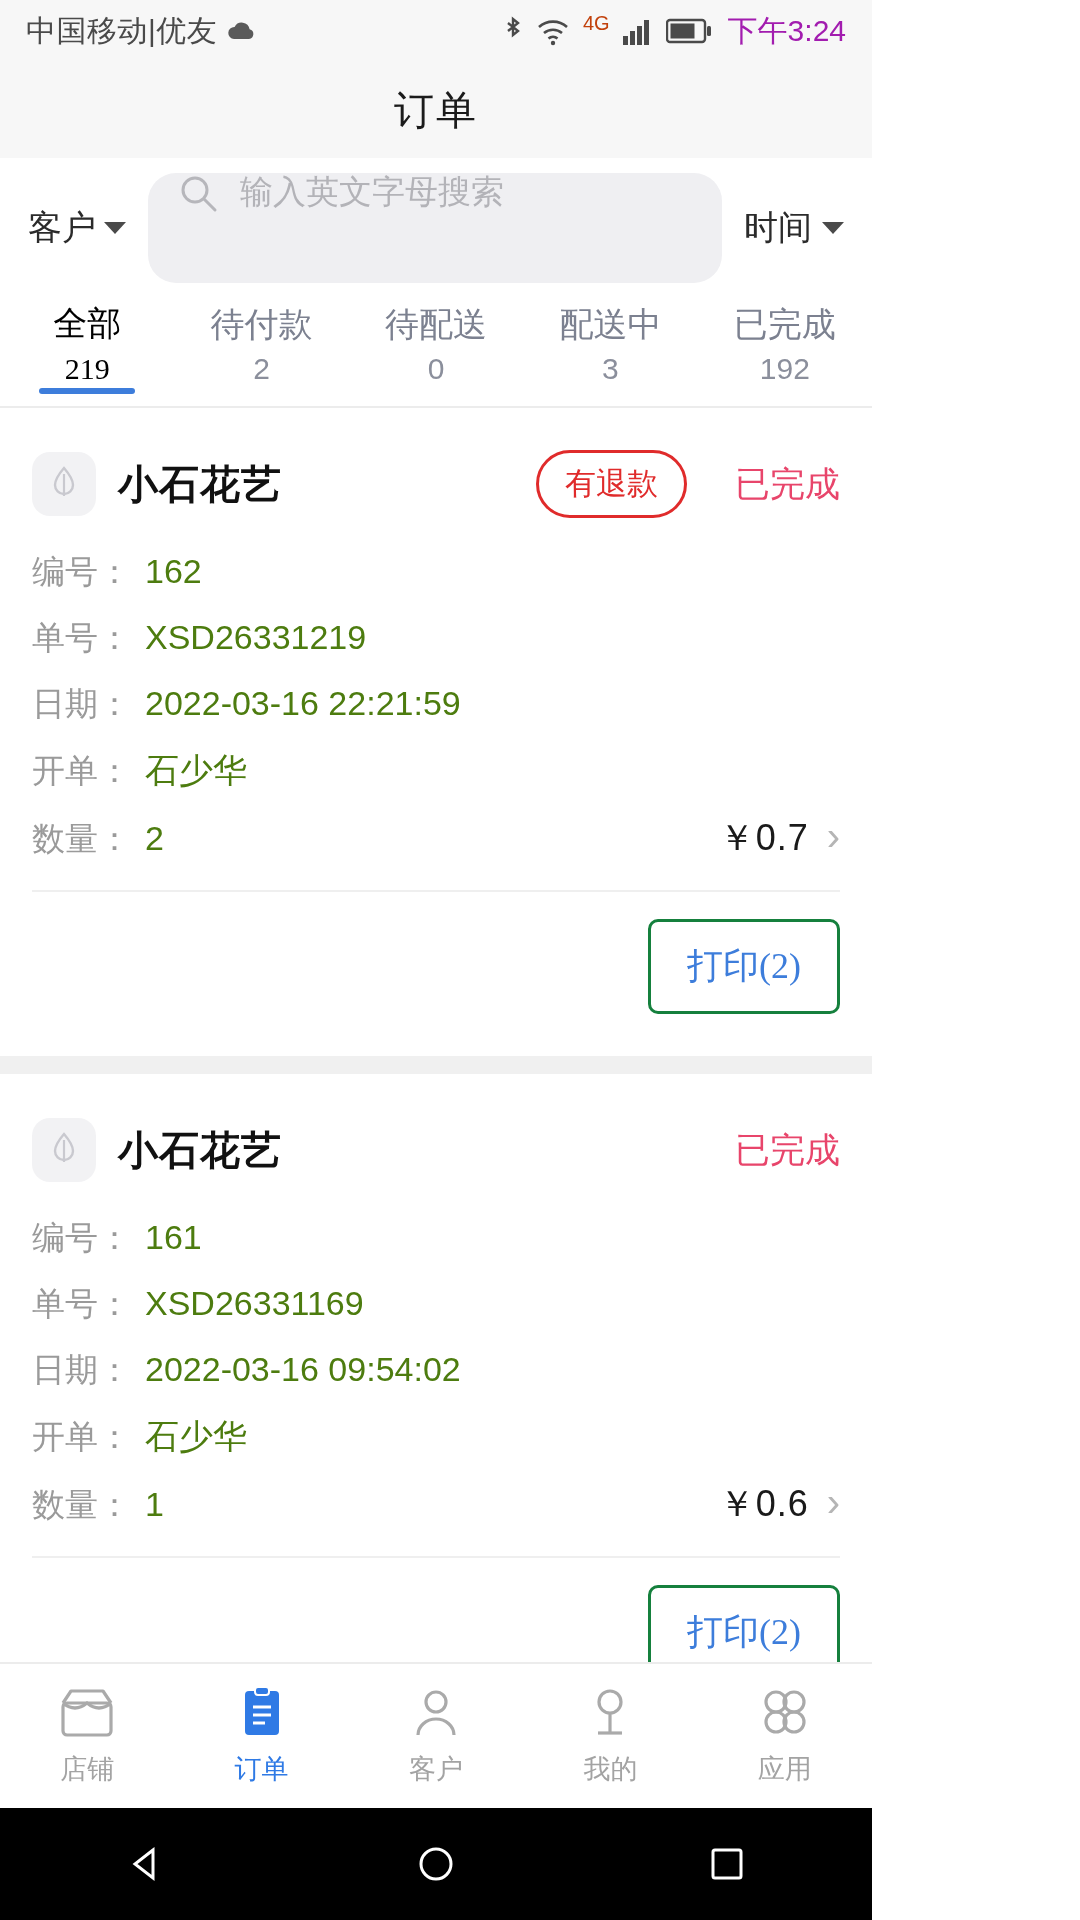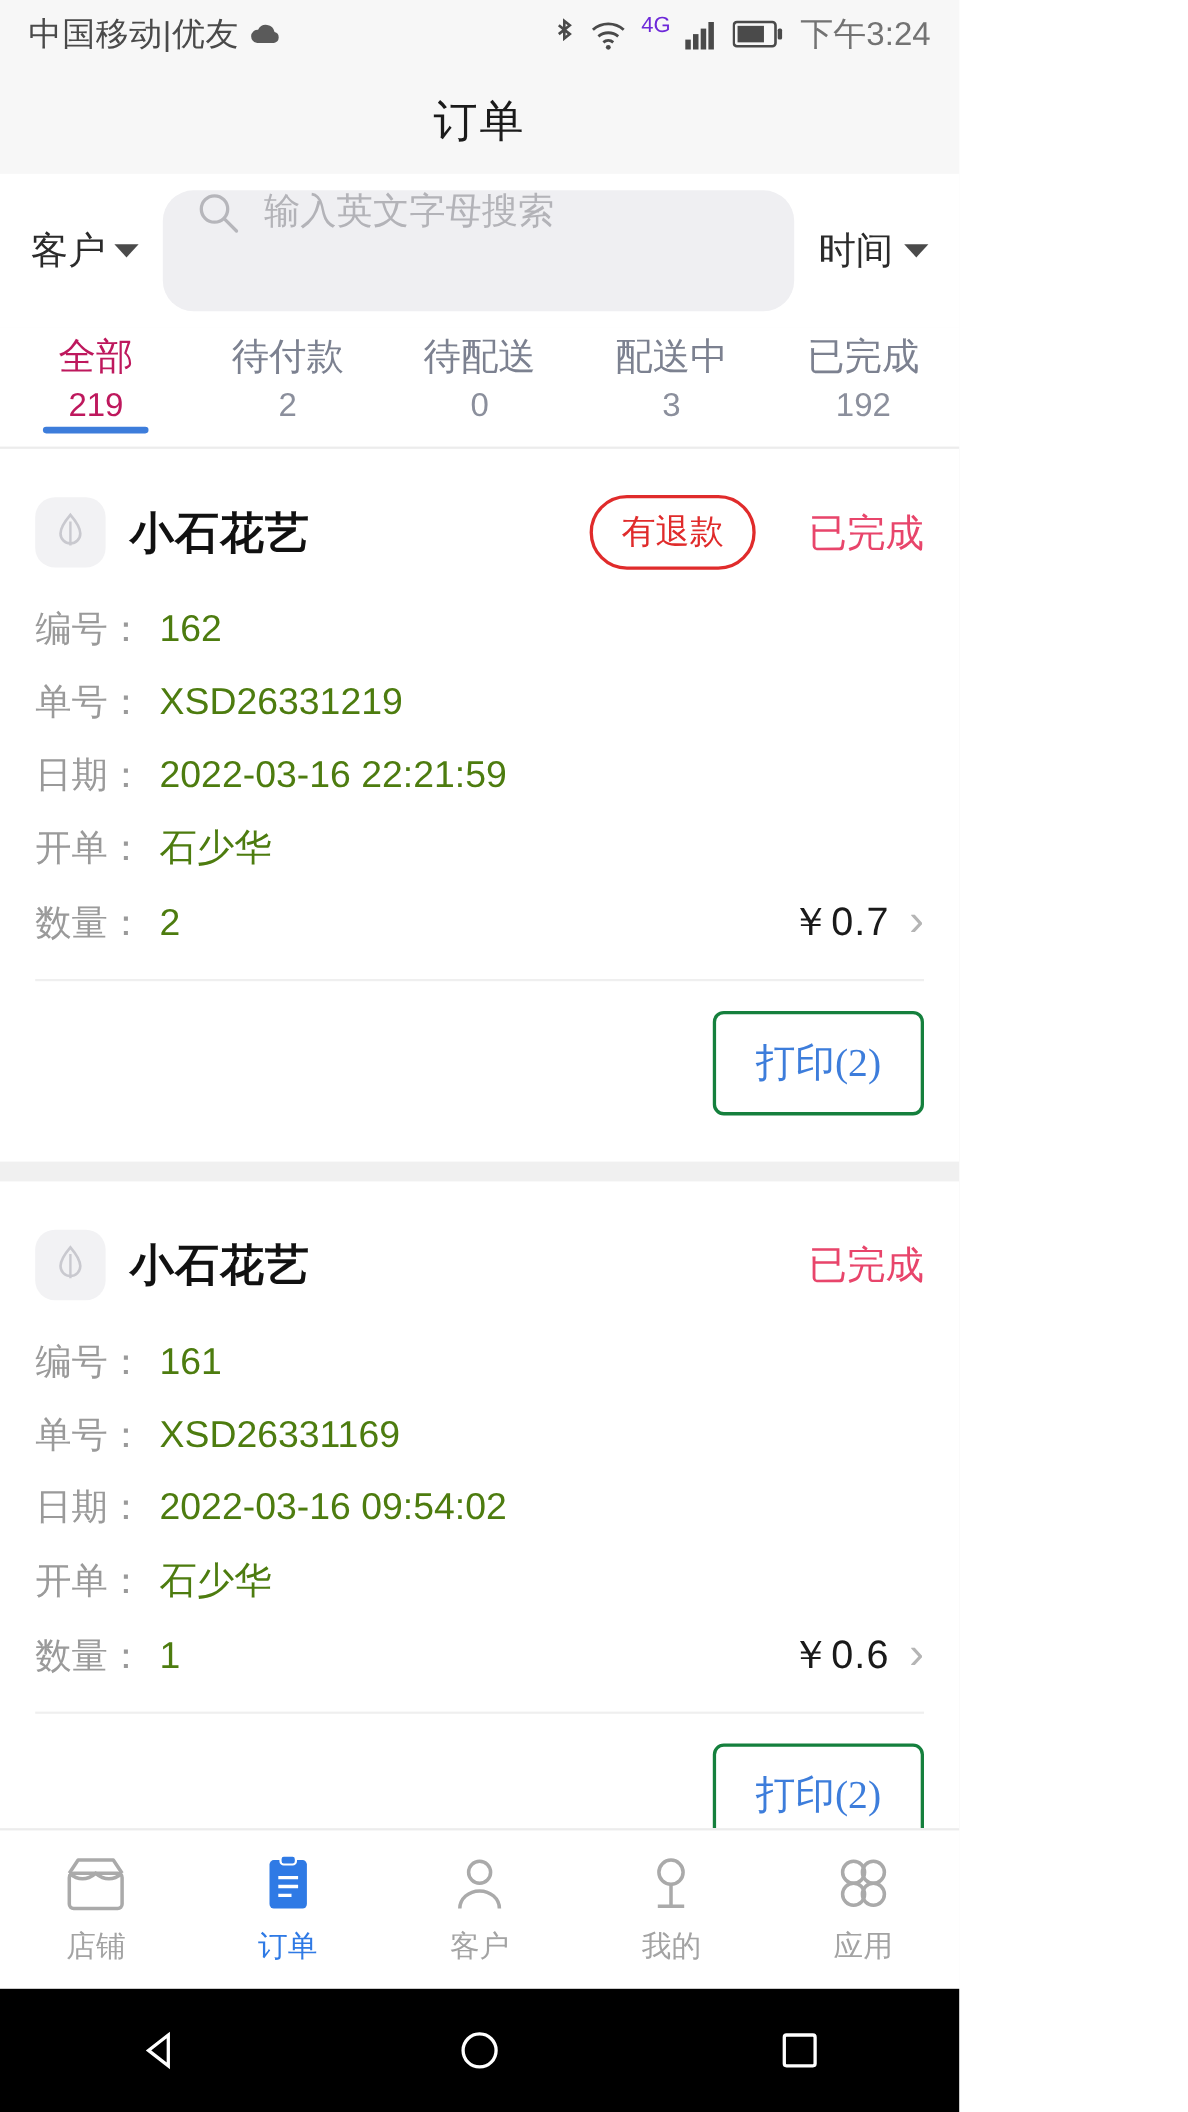--- a/index.html
+++ b/index.html
@@ -11,21 +11,21 @@
   .screen { position: relative; width: 872px; height: 1920px; background:#f6f6f6; display:flex; flex-direction:column; }
 
   
   .statusbar {
     height: 62px; background:#f7f7f7; display:flex; align-items:center;
     padding: 0 26px; justify-content: space-between; flex: 0 0 62px;
   }
   .sb-left { display:flex; align-items:center; gap:10px; }
   .sb-carrier { font-size: 30px; color:#4a4a4a; letter-spacing:0.5px; }
   .sb-right { display:flex; align-items:center; gap:12px; }
-  .sb-time { font-size: 30px; color:#737373; margin-left:4px; }
+  .sb-time { font-size: 30px; color:#a21caf; margin-left:4px; }
   .ic { display:inline-block; line-height:0; }
 
   
   .titlebar {
     flex: 0 0 96px; background:#f7f7f7; display:flex; align-items:center; justify-content:center;
   }
   .titlebar .title { font-size: 40px; color:#1b1b1b; letter-spacing:2px; }
 
   
   .searchwrap { flex: 0 0 140px; background:#ffffff; display:flex; align-items:center; padding: 0 28px; }
@@ -37,21 +37,21 @@
   }
   .search-input { border:none; background:transparent; outline:none; font-size:33px; color:#a8a8ad; flex:1; font-family:inherit; }
   .search-input::placeholder { color:#b3b3b8; }
   .time-sel { display:flex; align-items:center; gap:10px; font-size:34px; color:#2b2b2b; flex:0 0 auto; }
 
   
   .tabs { flex: 0 0 110px; background:#fff; display:flex; align-items:flex-start; border-bottom:2px solid #ececec; }
   .tab { flex:1; display:flex; flex-direction:column; align-items:center; position:relative; padding-top:4px; }
   .tab .tlabel { font-size:34px; color:#7c8190; line-height:44px; }
   .tab .tcount { font-size:30px; color:#8b8f9c; line-height:46px; }
-  .tab.active .tlabel, .tab.active .tcount { color:#be185d; }
+  .tab.active .tlabel, .tab.active .tcount { color:#000000;font-family:Liberation Serif, serif; }
   .tab.active::after {
     content:""; position:absolute; bottom:-2px; left:50%; transform:translateX(-50%);
     width:96px; height:6px; background:#3d7ddb; border-radius:3px;
   }
 
   
   .list { flex:1 1 auto; background:#f0f0f0; overflow:hidden; }
   .card { background:#ffffff; margin-bottom: 18px; padding: 16px 32px; }
   .card-head { display:flex; align-items:center; height: 120px; gap:22px; }
   .avatar {
@@ -113,21 +113,21 @@
           </svg>
       </span>
       <span class="ic">
         <svg width="36" height="30" viewBox="0 0 36 30">
           <path d="M4 11a21 21 0 0 1 28 0" fill="none" stroke="#4a4a4a" stroke-width="2.6"></path>
           <path d="M9 17a14 14 0 0 1 18 0" fill="none" stroke="#4a4a4a" stroke-width="2.6"></path>
           <path d="M13.5 22.5a7 7 0 0 1 9 0" fill="none" stroke="#4a4a4a" stroke-width="2.6"></path>
           <circle cx="18" cy="27" r="2.2" fill="#4a4a4a"></circle>
         </svg>
       </span>
-      <span style="font-size:20px;color:#6d28d9;position:relative;top:-8px;">4G</span>
+      <span style="font-size:20px;color:#c2410c;position:relative;top:-8px;">4G</span>
       <span class="ic">
         <svg width="32" height="30" viewBox="0 0 32 30">
           <rect x="1" y="20" width="5" height="9" fill="#4a4a4a"></rect>
           <rect x="8" y="15" width="5" height="14" fill="#4a4a4a"></rect>
           <rect x="15" y="10" width="5" height="19" fill="#4a4a4a"></rect>
           <rect x="22" y="4" width="5" height="25" fill="#4a4a4a"></rect>
         </svg>
       </span>
       <span class="ic">
         <svg width="46" height="26" viewBox="0 0 46 26">

